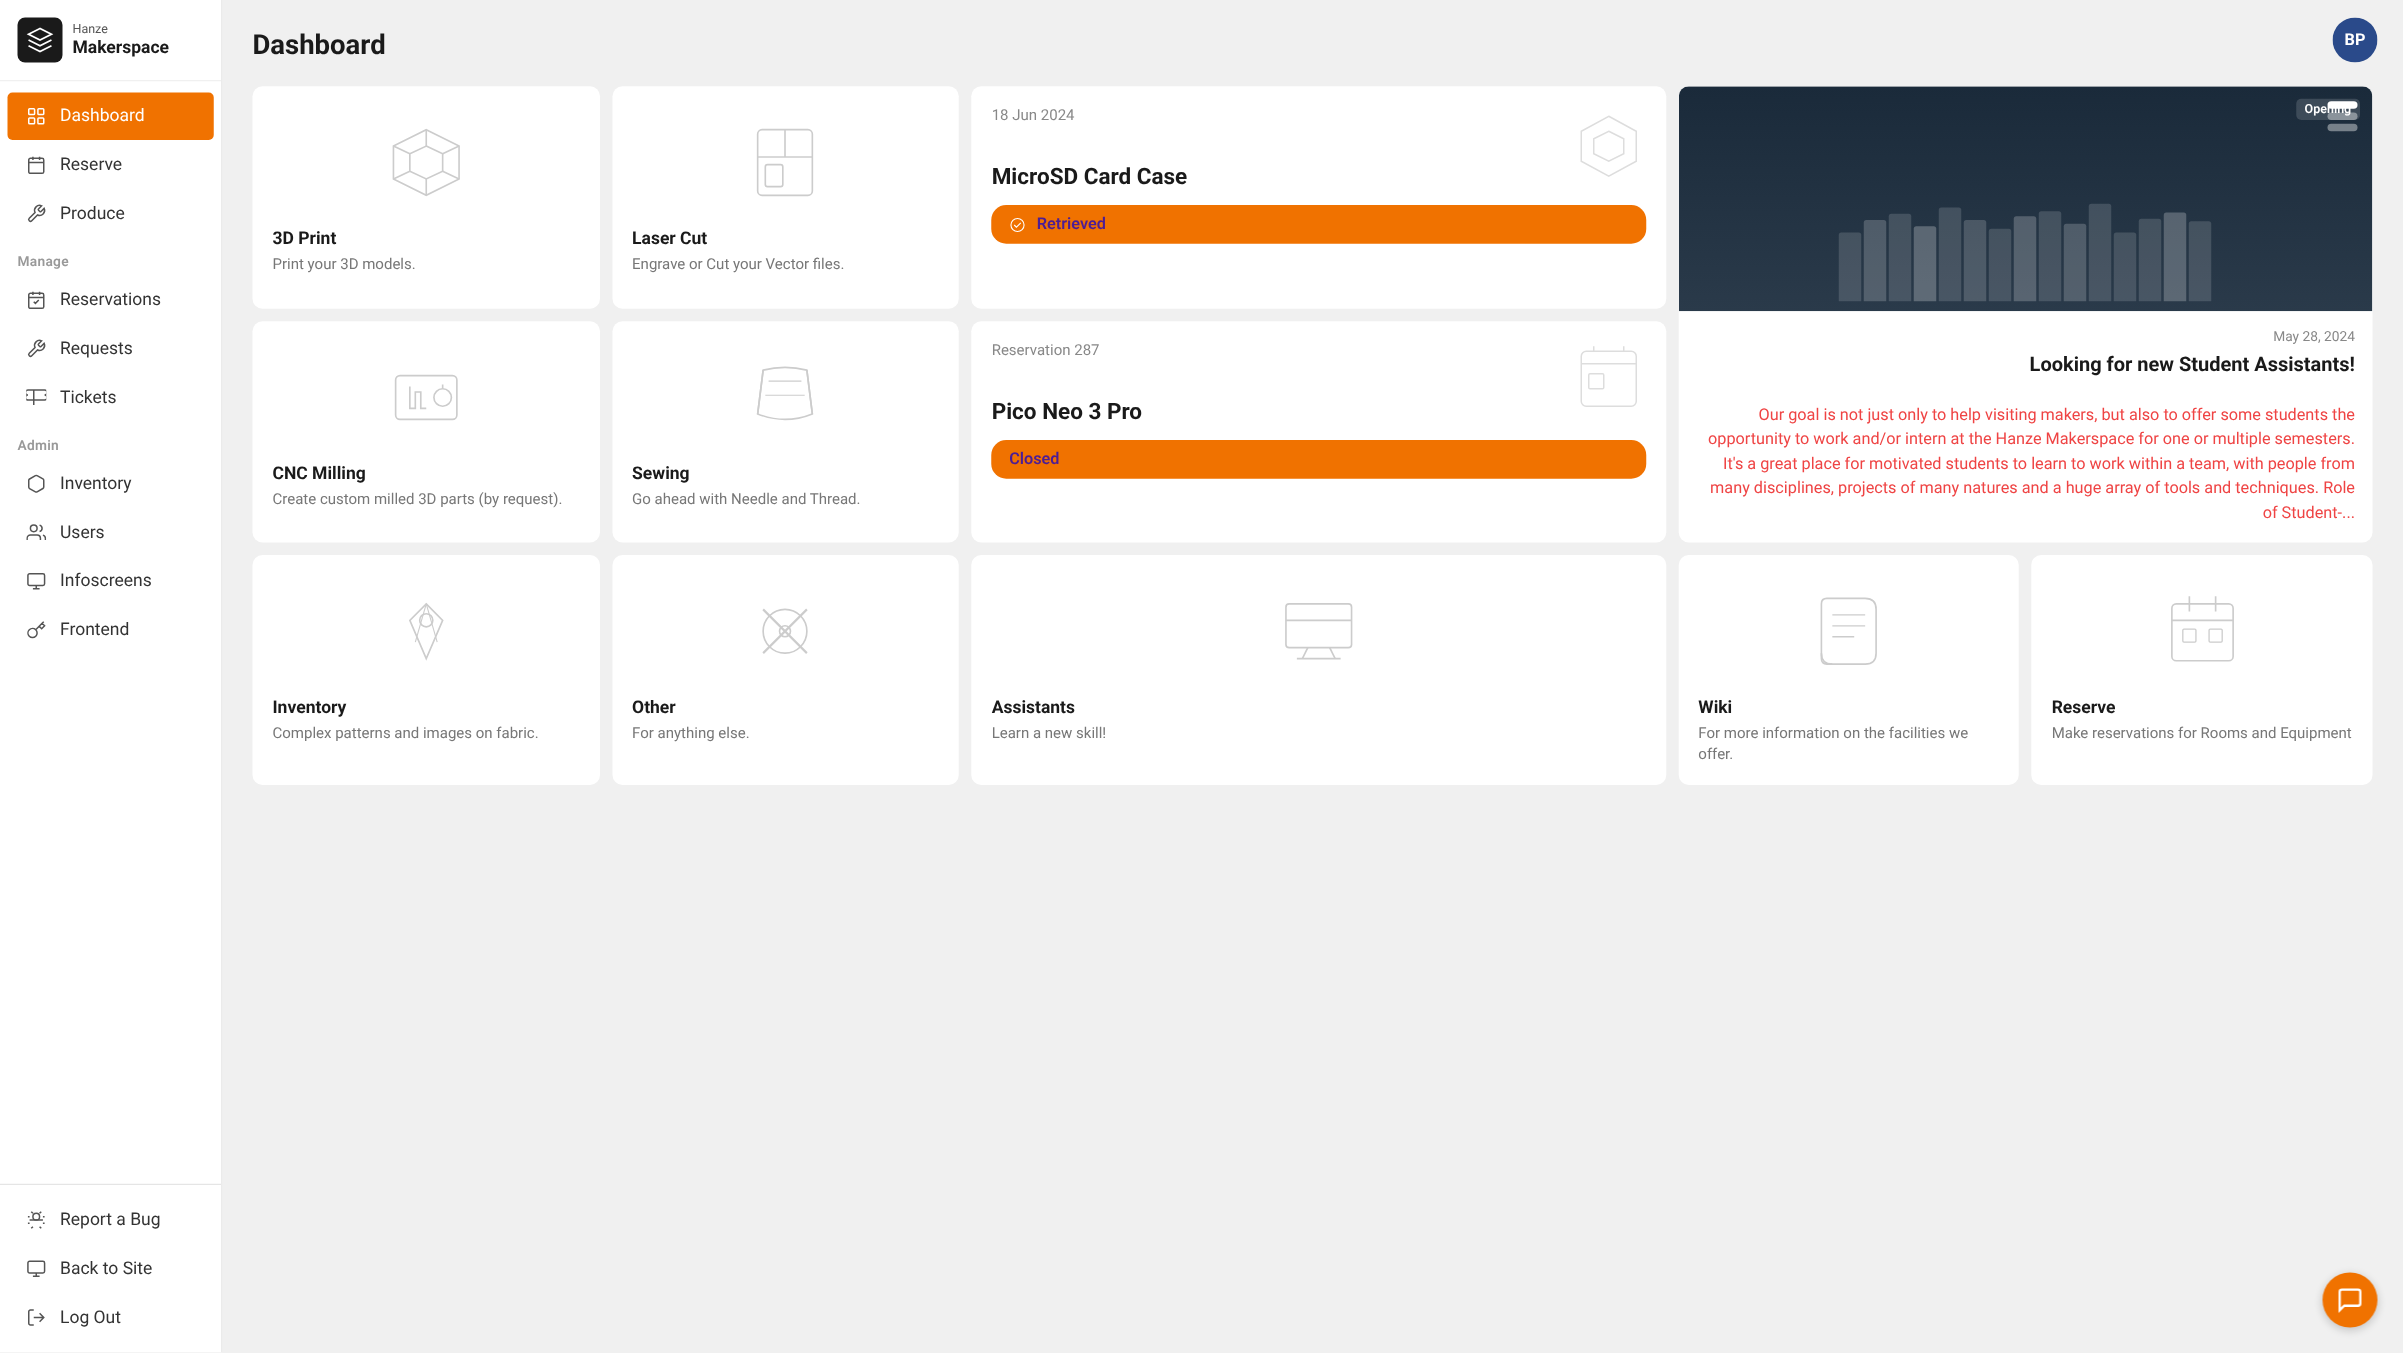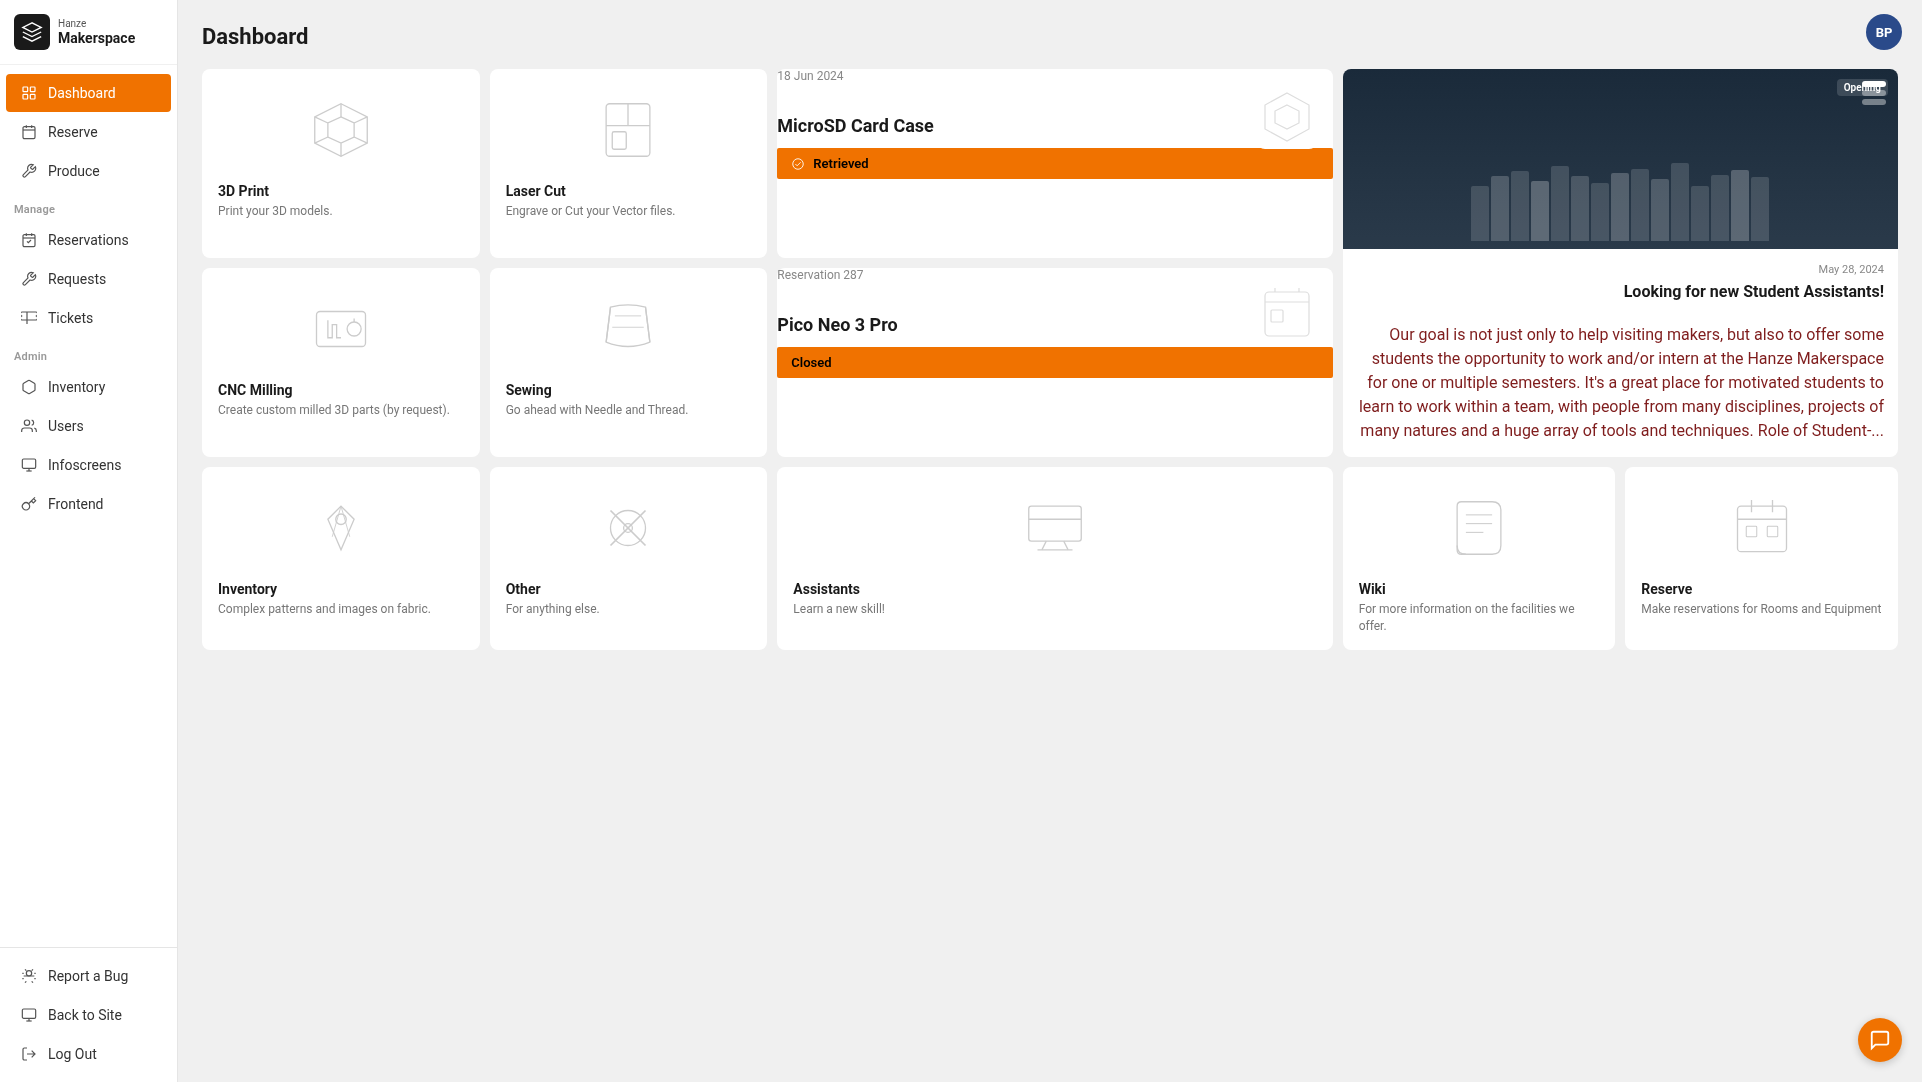--- a/index.html
+++ b/index.html
@@ -129,20 +129,21 @@
     .card-desc {
       font-size: 12px;
       color: #777;
       line-height: 1.4;
     }
 
     
     .card-job {
       background: #fff;
       border-radius: 8px;
+      padding: 16px;
       min-height: 170px;
       position: relative;
     }
     .card-job .job-date {
       font-size: 12px;
       color: #888;
       margin-bottom: 8px;
     }
     .card-job .job-icon {
       position: absolute;
@@ -160,22 +161,22 @@
       font-size: 18px;
       font-weight: 700;
       color: #1a1a1a;
       margin: 32px 0 12px;
     }
     .job-status {
       display: flex;
       align-items: center;
       gap: 8px;
       background: #f07200;
-      color: #000000;
-      border-radius: 2px;
+      color: #4c1d95;
+      border-radius: 12px;
       padding: 8px 14px;
       font-size: 13px;
       font-weight: 600;
       margin-top: 4px;
     }
     .job-status.closed { background: #f07200; }
 
     
     .card-news {
       background: #fff;
@@ -208,21 +209,21 @@
       justify-content: center;
     }
     .person {
       width: 18px;
       border-radius: 2px 2px 0 0;
       background: rgba(255,255,255,0.15);
     }
     .news-body { padding: 14px; }
     .news-date { font-size: 11px; color: #888; margin-bottom: 6px; }
     .news-title { font-size: 16px; font-weight: 700; color: #1a1a1a; margin-bottom: 8px; line-height: 1.3; }
-    .news-text { font-size: 16px; color: #7f1d1d; line-height: 1.5; margin-top: 20px; }
+    .news-text { font-size: 13px; color: #ef4444; line-height: 1.5; margin-top: 20px; }
 
     
     .card-sm {
       background: #fff;
       border-radius: 8px;
       padding: 16px;
       min-height: 170px;
       cursor: pointer;
     }
 

